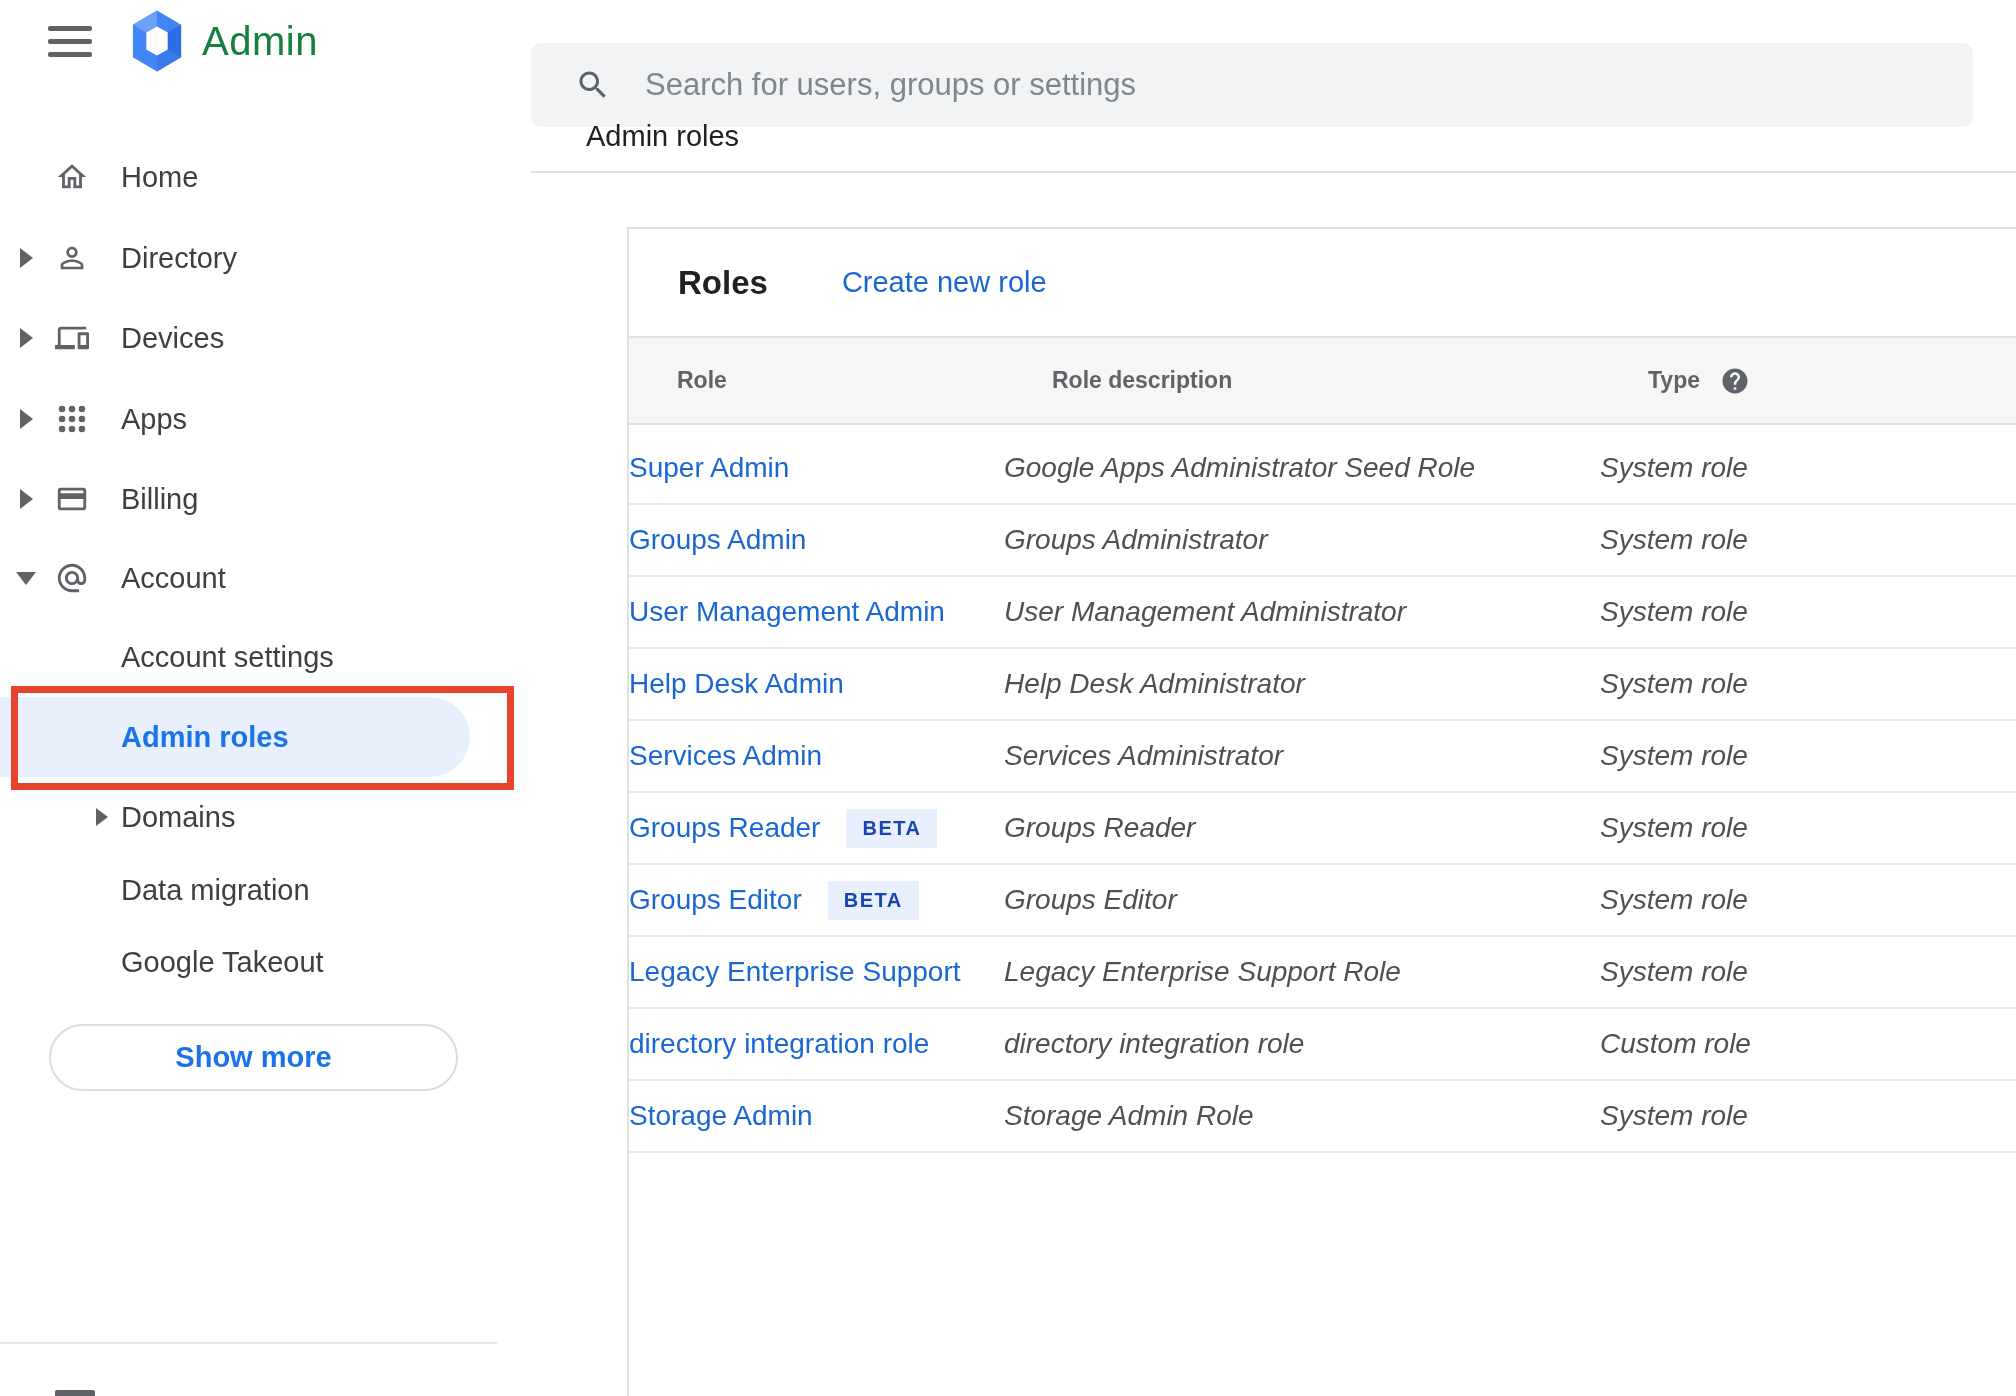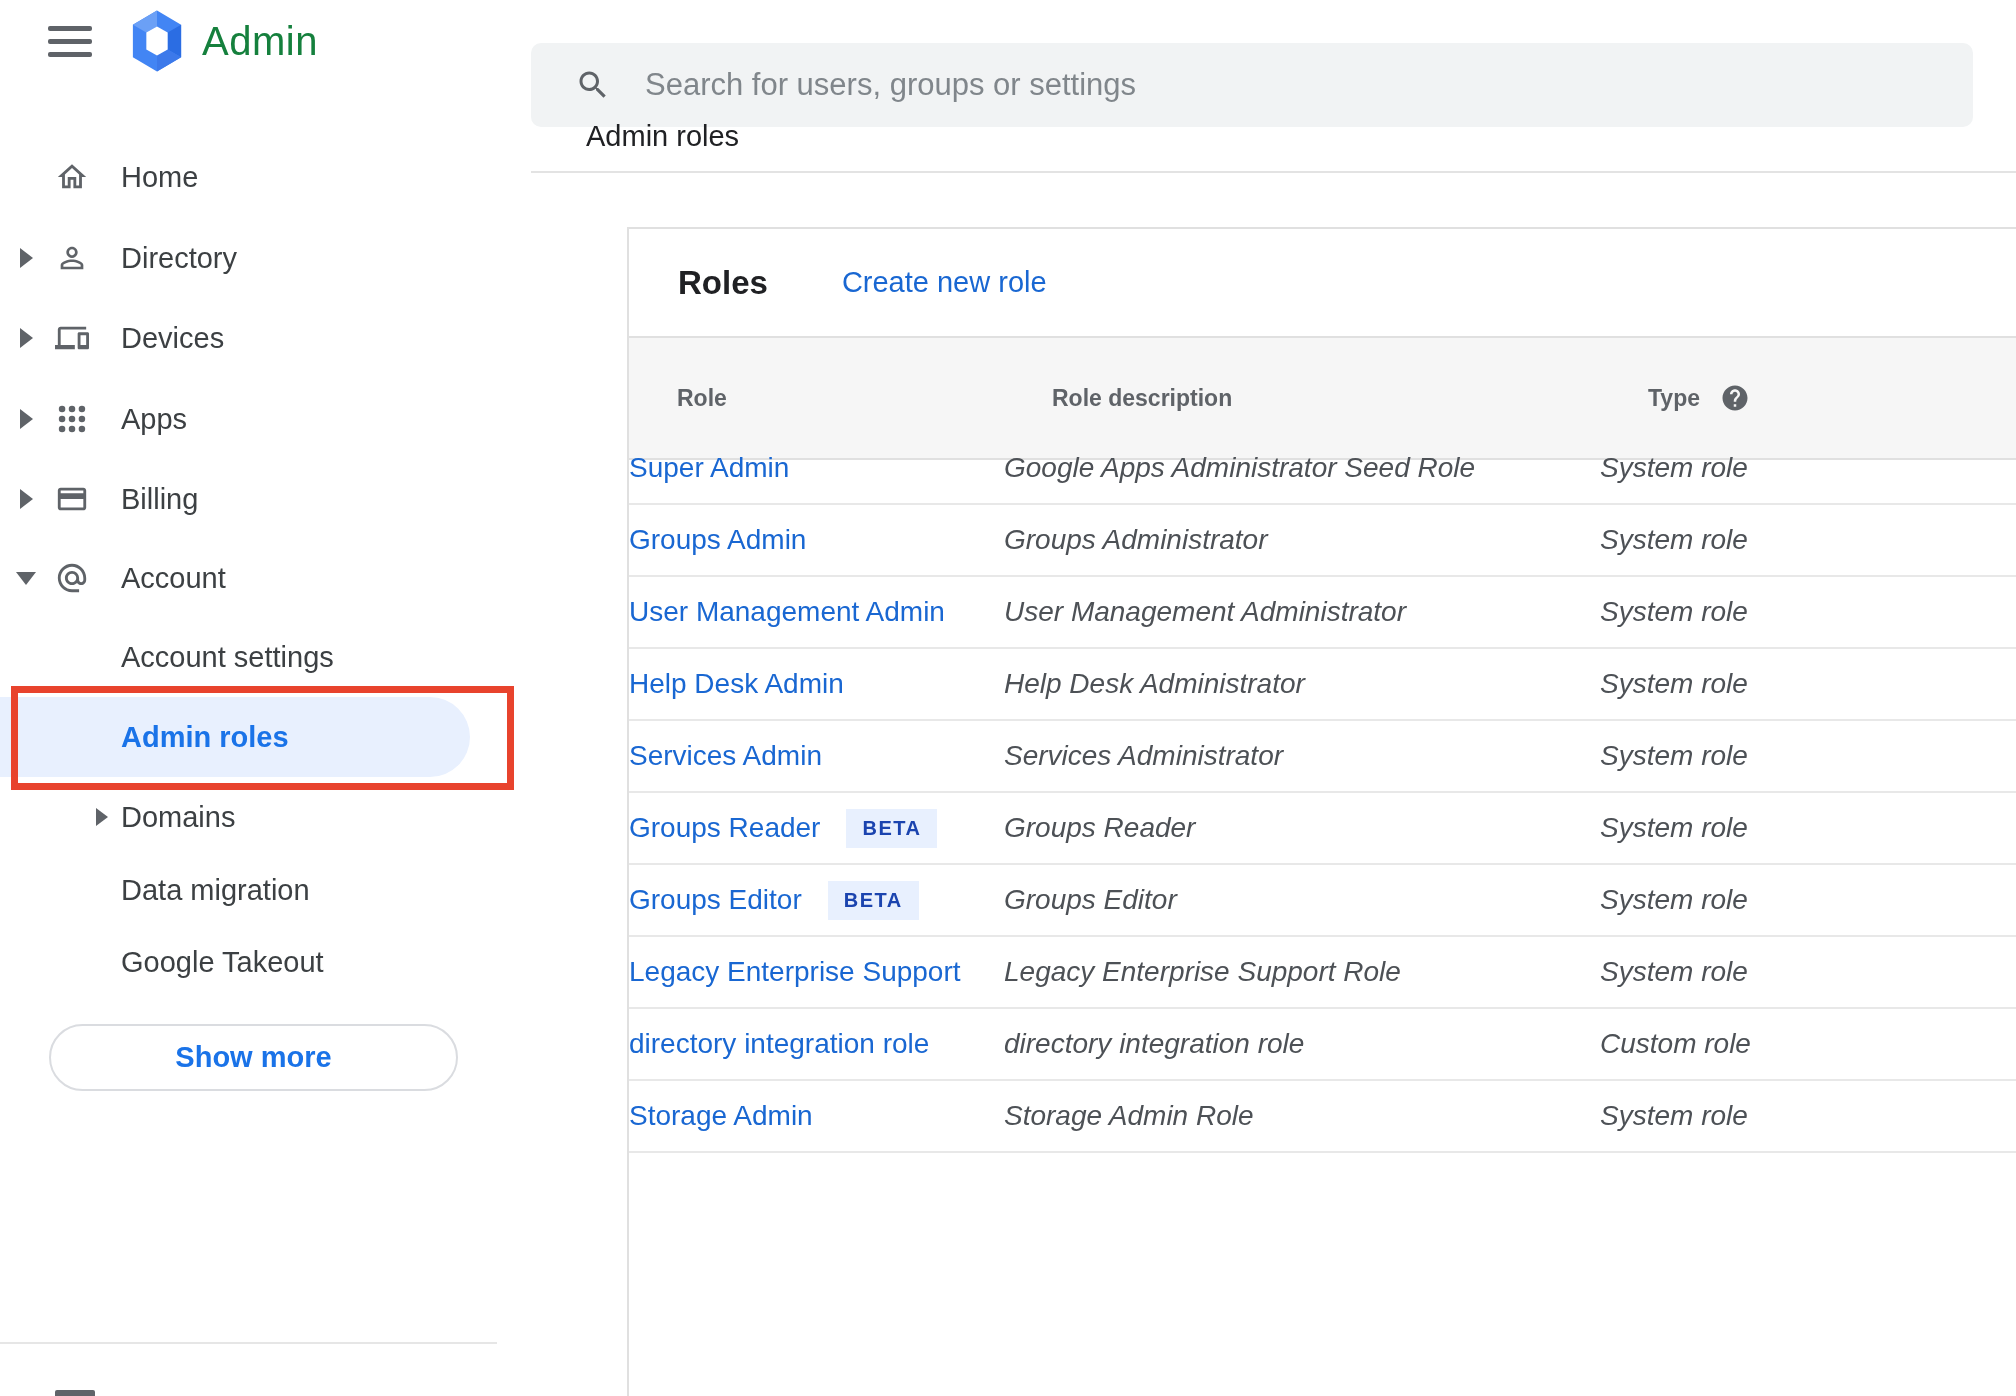--- a/index.html
+++ b/index.html
@@ -67,21 +67,21 @@
   .card-left-border { position:absolute; left:627px; top:227px; width:2px; height:1169px; background:#e0e0e0; }
 
   .card-header {
     position:absolute; left:629px; top:229px; width:1180px; height:107px;
     display:flex; align-items:center; padding-left:49px;
   }
   .card-title { font-size:33px; font-weight:bold; color:#202124; }
   .create-link { font-size:29px; color:var(--accent,#1967d2); margin-left:74px; cursor:pointer; }
 
   .thead {
-    position:absolute; left:629px; top:336px; width:1387px; height:124px;
+    position:absolute; left:629px; top:336px; width:1387px; height:89px;
     background:var(--header-bg,#f6f6f6);
     border-top:2px solid #e0e0e0; border-bottom:2px solid #e0e0e0;
     display:flex; align-items:center; padding-left:48px;
     font-size:23px; font-weight:bold; color:#5f6368;
   }
   .c-role { width:375px; display:flex; align-items:center; }
   .c-desc { width:596px; }
   .c-type { flex:1; display:flex; align-items:center; }
   .help-icon { width:30px; height:30px; margin-left:20px; cursor:pointer; }
   .help-icon svg { width:30px; height:30px; fill:#5f6368; }

